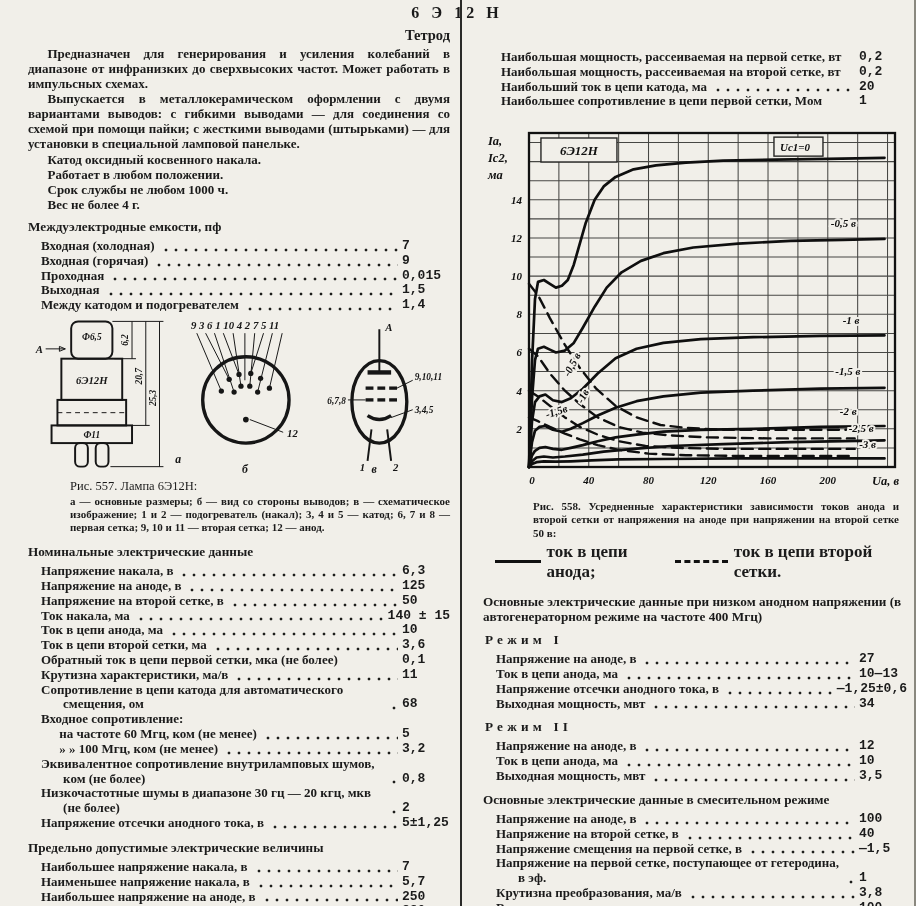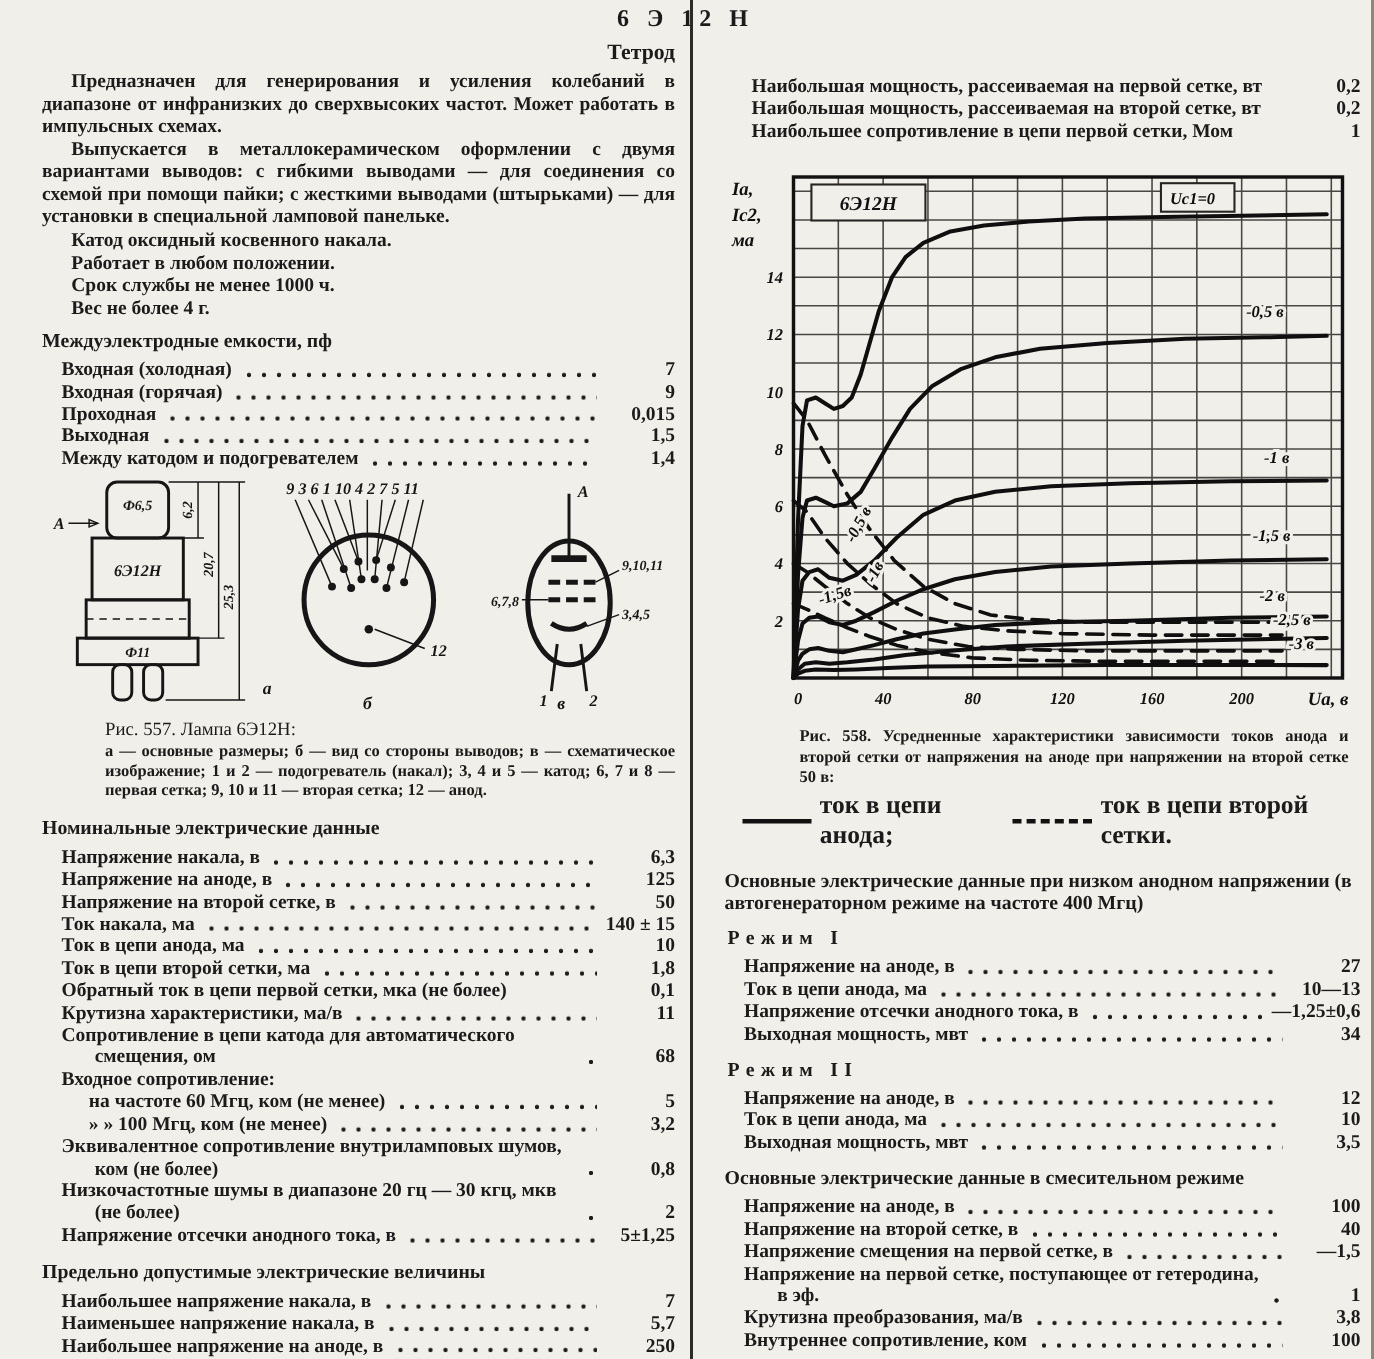--- a/index.html
+++ b/index.html
@@ -33,21 +33,21 @@
   .sect-h{font-size:13.2px;font-weight:bold;margin:7px 0 5px 0;line-height:1.15;}
   .tbl{margin-left:13px;font-size:13px;}
   .row{display:flex;align-items:flex-end;line-height:1.14;}
   .lbl{flex:0 1 auto;padding-left:1.7em;text-indent:-1.7em;}
   .dots{
     flex:1 1 auto;min-width:8px;height:13px;margin:0 4px 0 7px;
     align-self:flex-end;
     background-image:radial-gradient(circle at 4px 9px,#1d1d1b 1.2px,transparent 1.7px);
     background-size:10px 13px;background-repeat:repeat-x;
   }
-  .val{margin-left:auto;text-align:right;min-width:48px;white-space:nowrap;font-weight:bold;}
+  .val{margin-left:auto;min-width:48px;white-space:nowrap;font-weight:bold;font-family:Liberation Mono, monospace;}
   .row.indent1 .lbl{margin-left:1.4em;}
   .mode-h{font-size:13.2px;font-weight:bold;letter-spacing:.32em;margin:8px 0 4px 2px;}
   .fig{margin-top:4px;}
   .fig-cap-title{font-size:12.5px;font-weight:normal;margin:4px 0 1px 42px;}
   .fig-cap-body{font-size:11px;font-weight:bold;line-height:1.18;margin:0 0 0 42px;text-align:justify;}
   .fig558-cap{font-size:11px;font-weight:bold;line-height:1.2;margin:3px 8px 2px 50px;text-align:justify;}
   .legend{display:flex;align-items:center;font-size:17px;font-weight:bold;margin:2px 0 0 12px;gap:6px;}
   .sw-solid{display:inline-block;width:50px;height:0;border-top:3px solid #111;}
   .sw-dashed{display:inline-block;width:58px;height:0;border-top:3px dashed #111;}
 
@@ -82,21 +82,21 @@
 <div class="page">
   <div class="page-code">6 Э 12 Н</div>
   <div class="page-type">Тетрод</div>
   <div class="divider"></div>
 
   <div class="col col-left">
     <p class="para">Предназначен для генерирования и усиления колебаний в диапазоне от инфранизких до сверхвысоких частот.  Может работать в импульсных схемах.</p>
     <p class="para">Выпускается в металлокерамическом оформлении с двумя вариантами выводов: с гибкими выводами — для соединения со схемой при помощи пайки; с жесткими выводами (штырьками) — для  установки в специальной ламповой панельке.</p>
     <p class="para">Катод оксидный косвенного накала.</p>
     <p class="para">Работает в любом положении.</p>
-    <p class="para">Срок службы не менее 1000 ч.</p>
+    <p class="para">Срок службы не любом 1000 ч.</p>
     <p class="para">Вес не более 4 г.</p>
 
     <div class="sect-h">Междуэлектродные емкости, пф</div>
     <div class="tbl">
 
         <div class="row">
           <span class="lbl">Входная (холодная)</span>
           <span class="dots"></span>
           <span class="val">7</span>
         </div>
@@ -235,21 +235,21 @@
 
         <div class="row">
           <span class="lbl">Ток в цепи анода, ма</span>
           <span class="dots"></span>
           <span class="val">10</span>
         </div>
 
         <div class="row">
           <span class="lbl">Ток в цепи второй сетки, ма</span>
           <span class="dots"></span>
-          <span class="val">1,8</span>
+          <span class="val">3,6</span>
         </div>
 
         <div class="row">
           <span class="lbl">Обратный ток в цепи первой сетки, мка (не более)</span>
 
           <span class="val">0,1</span>
         </div>
 
         <div class="row">
           <span class="lbl">Крутизна характеристики, ма/в</span>
@@ -281,21 +281,21 @@
           <span class="val">3,2</span>
         </div>
 
         <div class="row">
           <span class="lbl">Эквивалентное сопротивление внутриламповых шумов, ком (не более)</span>
           <span class="dots"></span>
           <span class="val">0,8</span>
         </div>
 
         <div class="row">
-          <span class="lbl">Низкочастотные шумы в диапазоне 20 гц — 30 кгц, мкв (не более)</span>
+          <span class="lbl">Низкочастотные шумы в диапазоне 30 гц — 20 кгц, мкв (не более)</span>
           <span class="dots"></span>
           <span class="val">2</span>
         </div>
 
         <div class="row">
           <span class="lbl">Напряжение отсечки анодного тока, в</span>
           <span class="dots"></span>
           <span class="val">5±1,25</span>
         </div>
       </div>
@@ -338,20 +338,25 @@
 
           <span class="val">0,2</span>
         </div>
 
         <div class="row">
           <span class="lbl">Наибольшая мощность, рассеиваемая на второй сетке, вт</span>
 
           <span class="val">0,2</span>
         </div>
 
+        <div class="row">
+          <span class="lbl">Наибольший ток в цепи катода, ма</span>
+          <span class="dots"></span>
+          <span class="val">20</span>
+        </div>
 
         <div class="row">
           <span class="lbl">Наибольшее сопротивление в цепи первой сетки, Мом</span>
 
           <span class="val">1</span>
         </div>
       </div>
 
     <svg id="chart-svg" class="chart-svg" width="424" height="378" viewBox="0 0 424 378">
         <line x1="75.87755102040816" y1="14" x2="75.87755102040816" y2="348" class="grid"></line>

